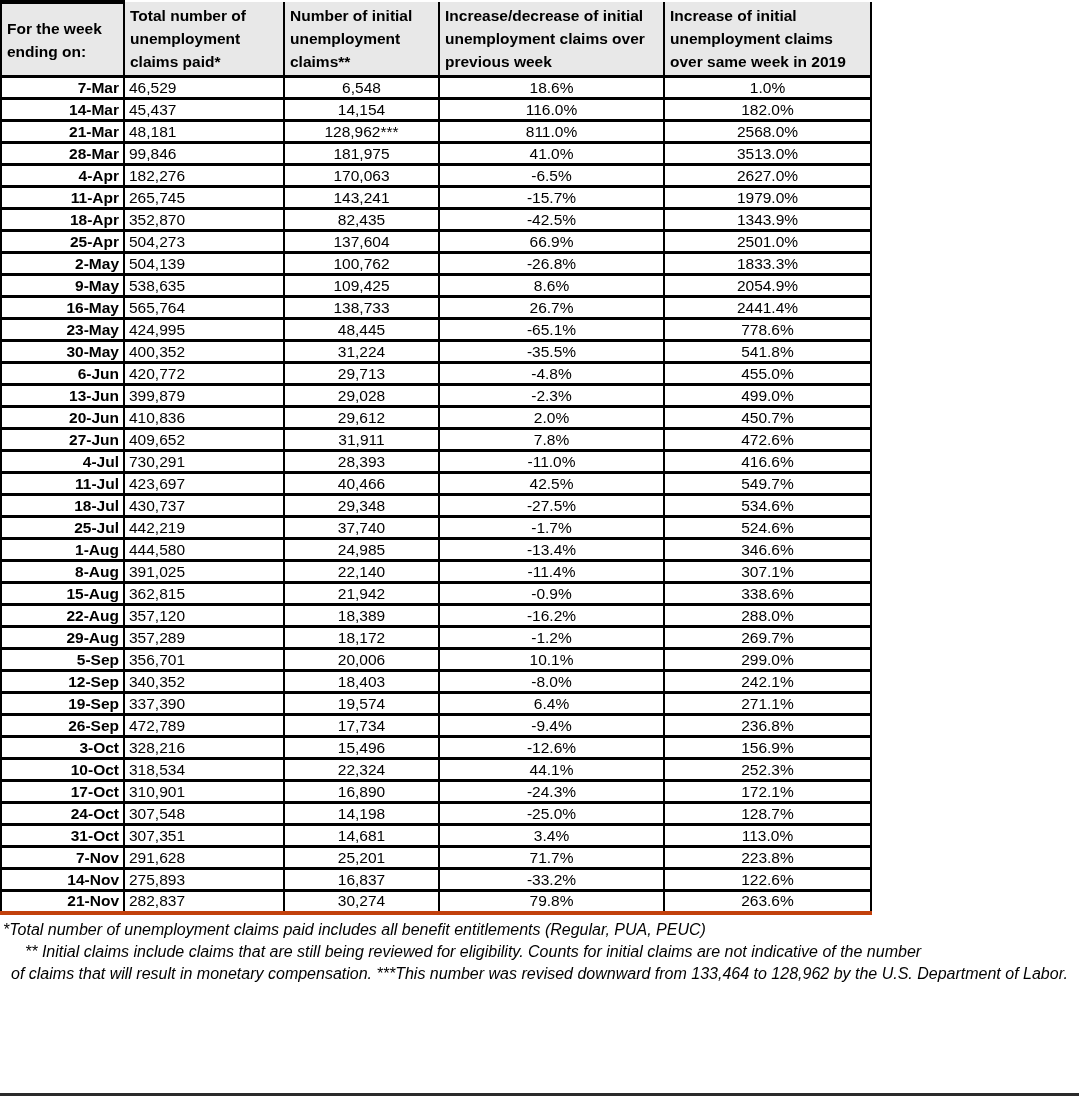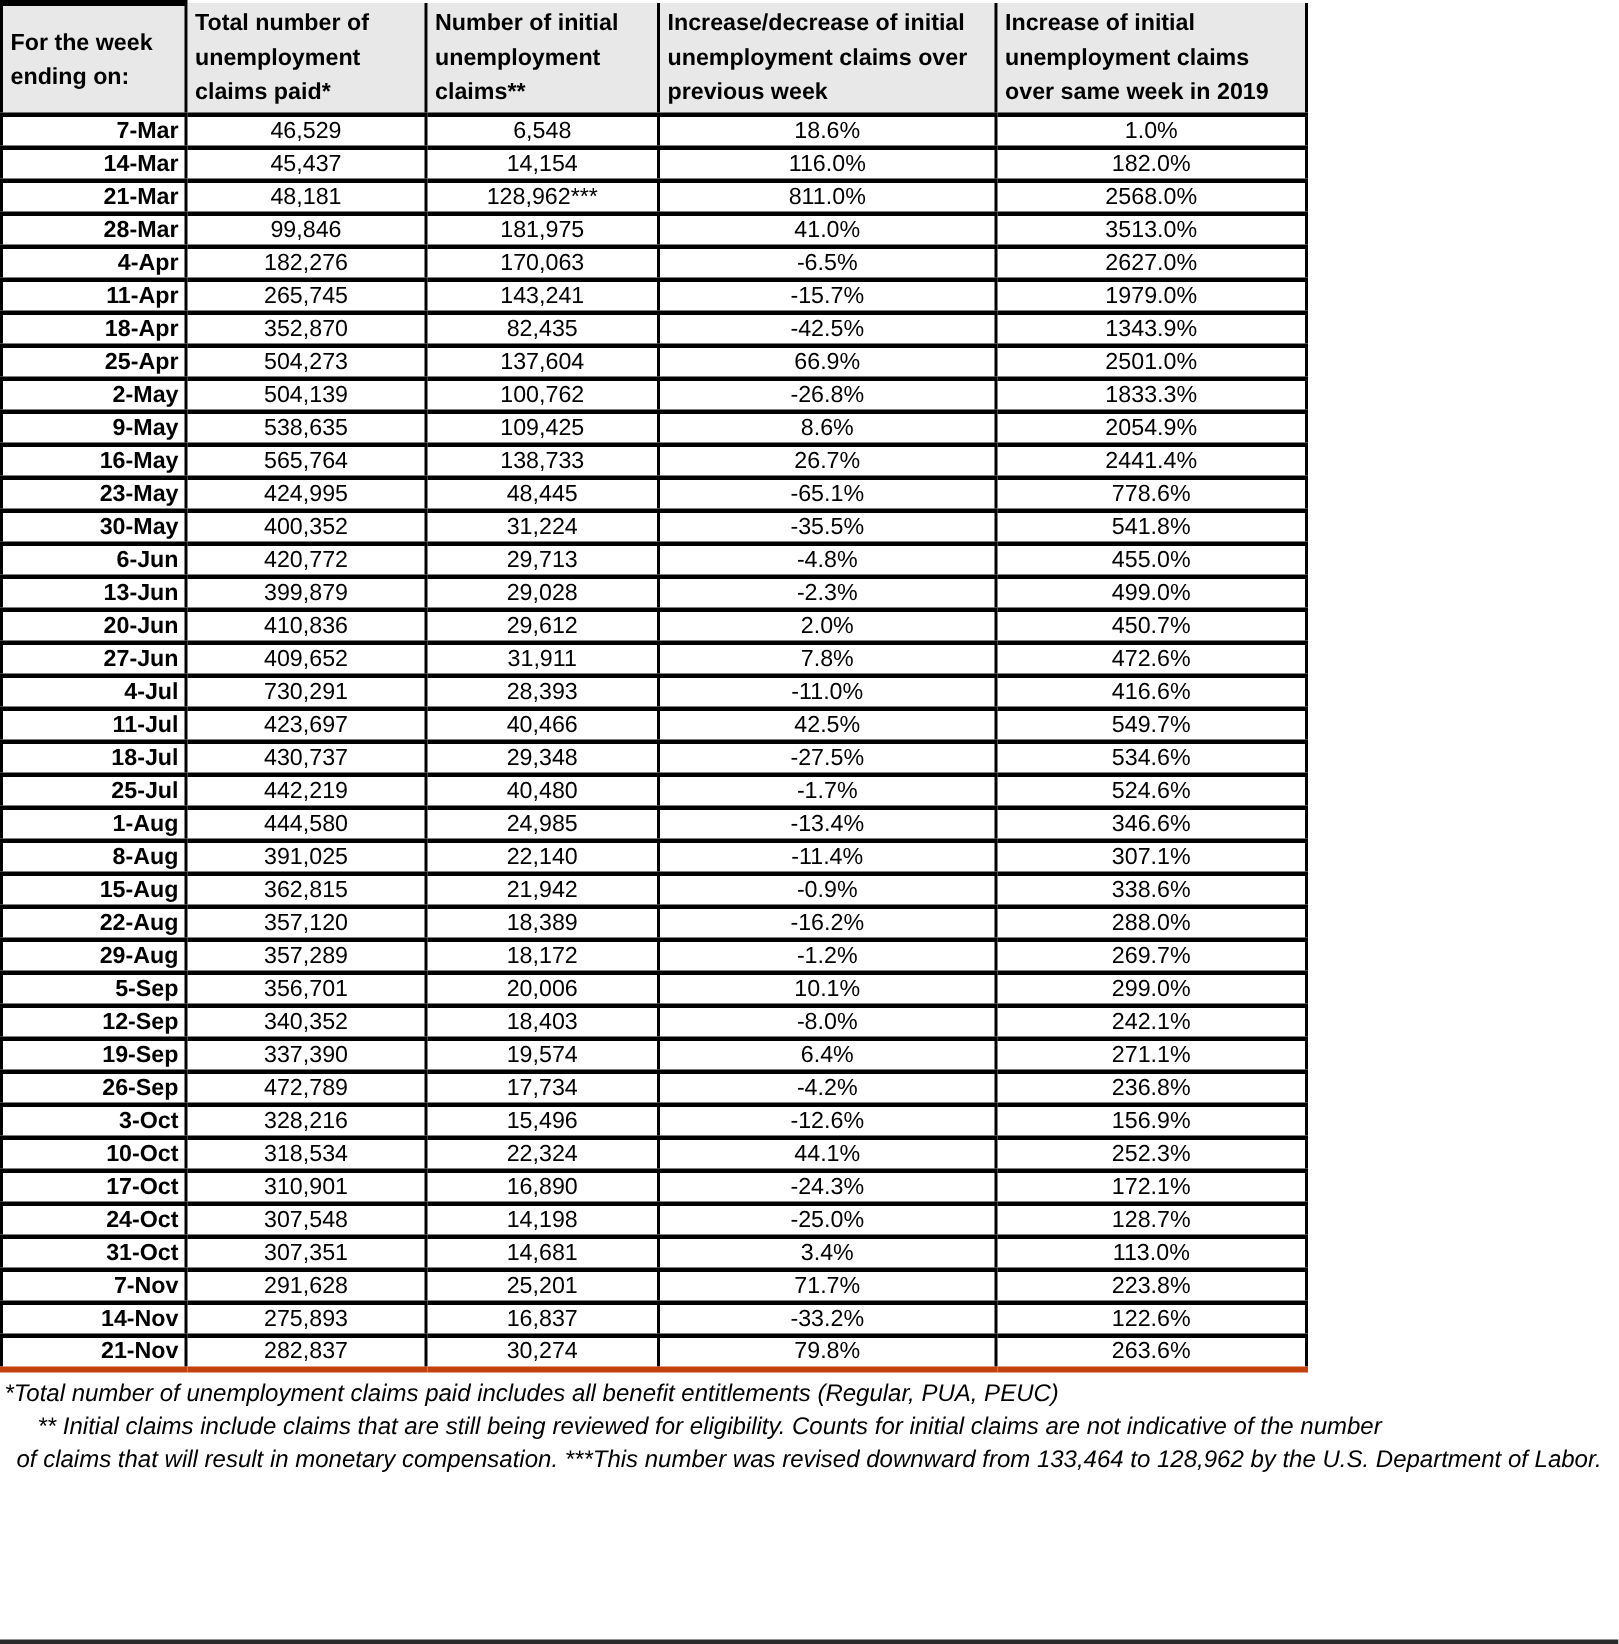--- a/index.html
+++ b/index.html
@@ -51,21 +51,21 @@
     font-size: 15.5px;
     height: 22px;
     vertical-align: middle;
     padding: 0 4px;
     white-space: nowrap;
   }
   table.claims tbody tr:last-child td {
     border-bottom: 4px solid #c2410c;
   }
   td.col-date   { font-weight: bold; text-align: right; padding-right: 5px; }
-  td.col-paid   { text-align: center; padding-right: 7px; margin-top: 22px; }
+  td.col-paid   { text-align: left; padding-right: 7px; margin-top: 22px; }
   td.col-initial{ text-align: center; }
   td.col-prev   { text-align: center; }
   td.col-2019   { text-align: center; }
   .footnotes {
     padding-top: 4px;
     font-style: italic;
     font-size: 16px;
     line-height: 22px;
     white-space: nowrap;
   }
@@ -232,21 +232,21 @@
         <tr>
           <td class="col-date">18-Jul</td>
           <td class="col-paid">430,737</td>
           <td class="col-initial">29,348</td>
           <td class="col-prev">-27.5%</td>
           <td class="col-2019">534.6%</td>
         </tr>
         <tr>
           <td class="col-date">25-Jul</td>
           <td class="col-paid">442,219</td>
-          <td class="col-initial">40,480</td>
+          <td class="col-initial">37,740</td>
           <td class="col-prev">-1.7%</td>
           <td class="col-2019">524.6%</td>
         </tr>
         <tr>
           <td class="col-date">1-Aug</td>
           <td class="col-paid">444,580</td>
           <td class="col-initial">24,985</td>
           <td class="col-prev">-13.4%</td>
           <td class="col-2019">346.6%</td>
         </tr>
@@ -296,21 +296,21 @@
           <td class="col-date">19-Sep</td>
           <td class="col-paid">337,390</td>
           <td class="col-initial">19,574</td>
           <td class="col-prev">6.4%</td>
           <td class="col-2019">271.1%</td>
         </tr>
         <tr>
           <td class="col-date">26-Sep</td>
           <td class="col-paid">472,789</td>
           <td class="col-initial">17,734</td>
-          <td class="col-prev">-4.2%</td>
+          <td class="col-prev">-9.4%</td>
           <td class="col-2019">236.8%</td>
         </tr>
         <tr>
           <td class="col-date">3-Oct</td>
           <td class="col-paid">328,216</td>
           <td class="col-initial">15,496</td>
           <td class="col-prev">-12.6%</td>
           <td class="col-2019">156.9%</td>
         </tr>
         <tr>

